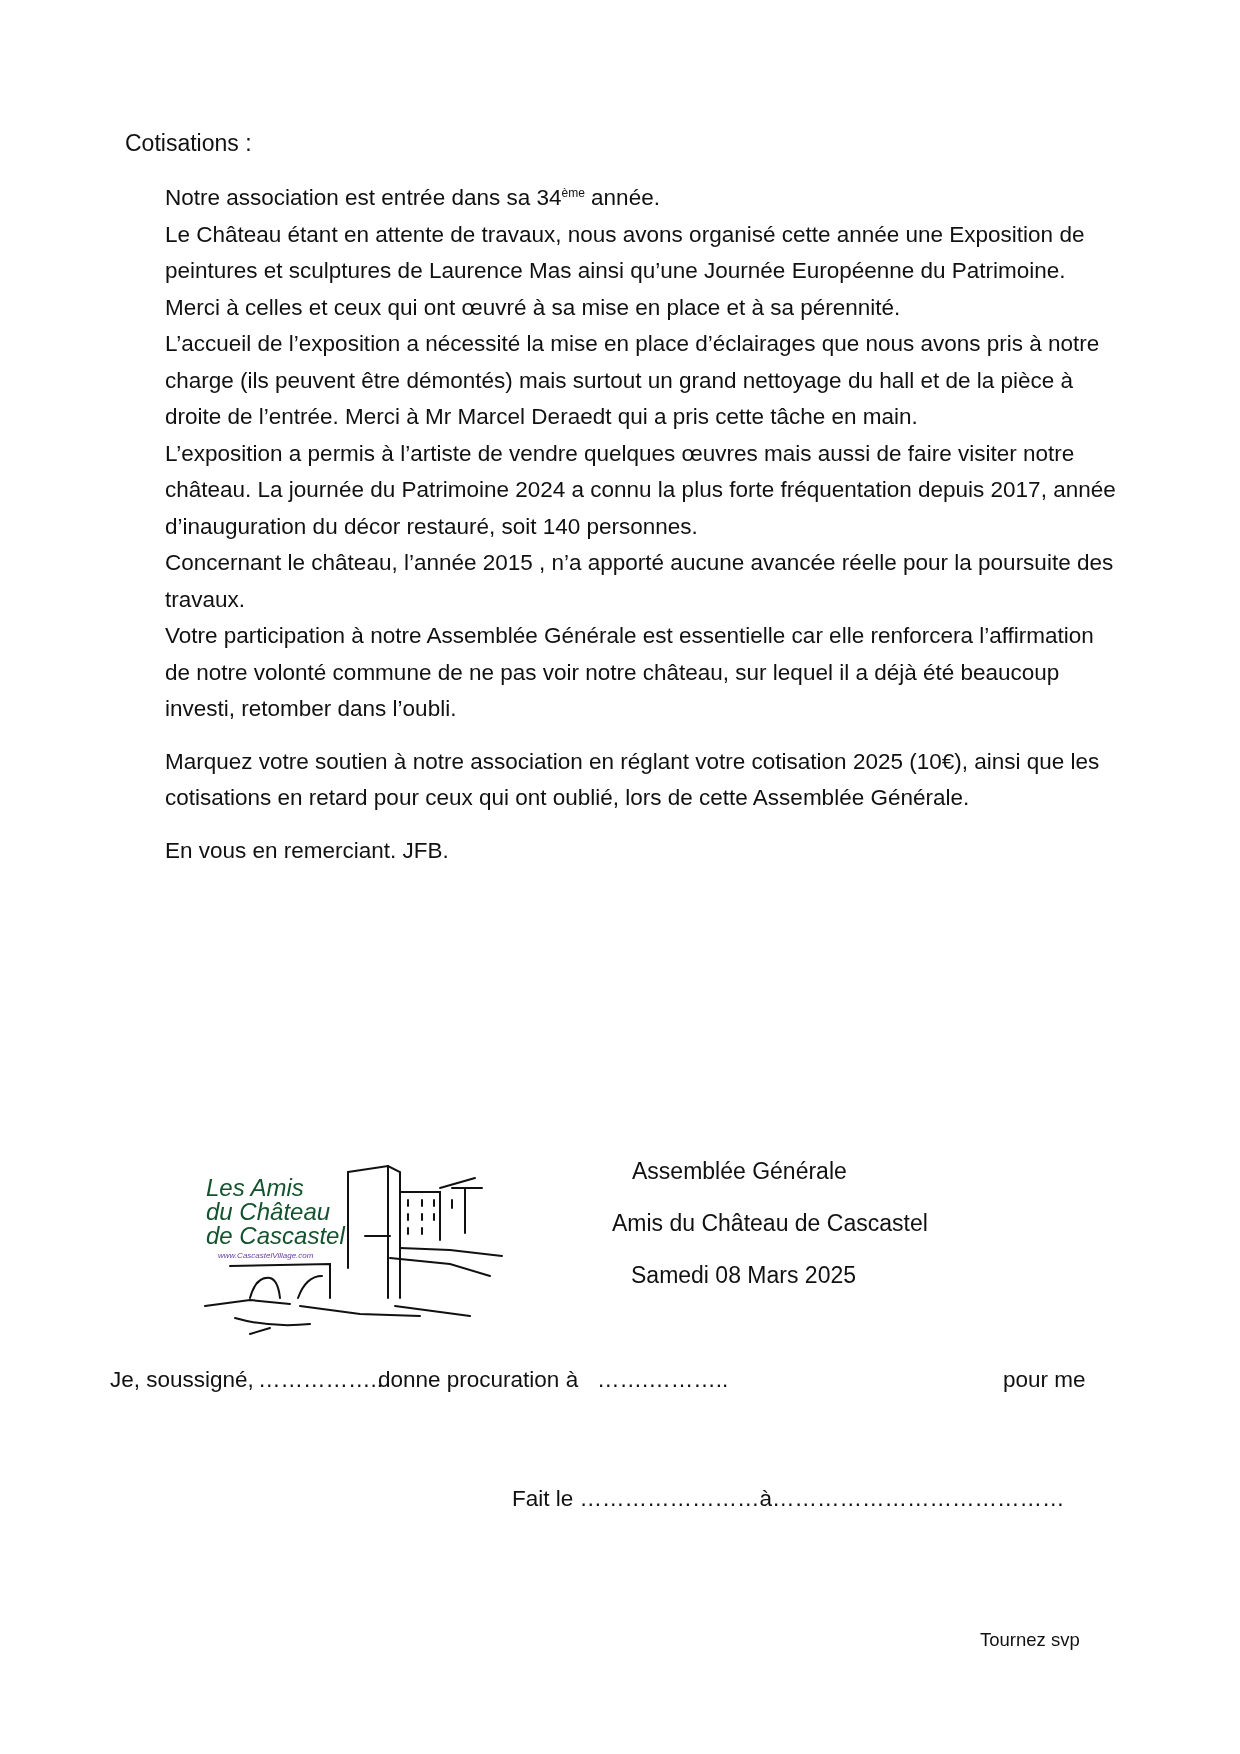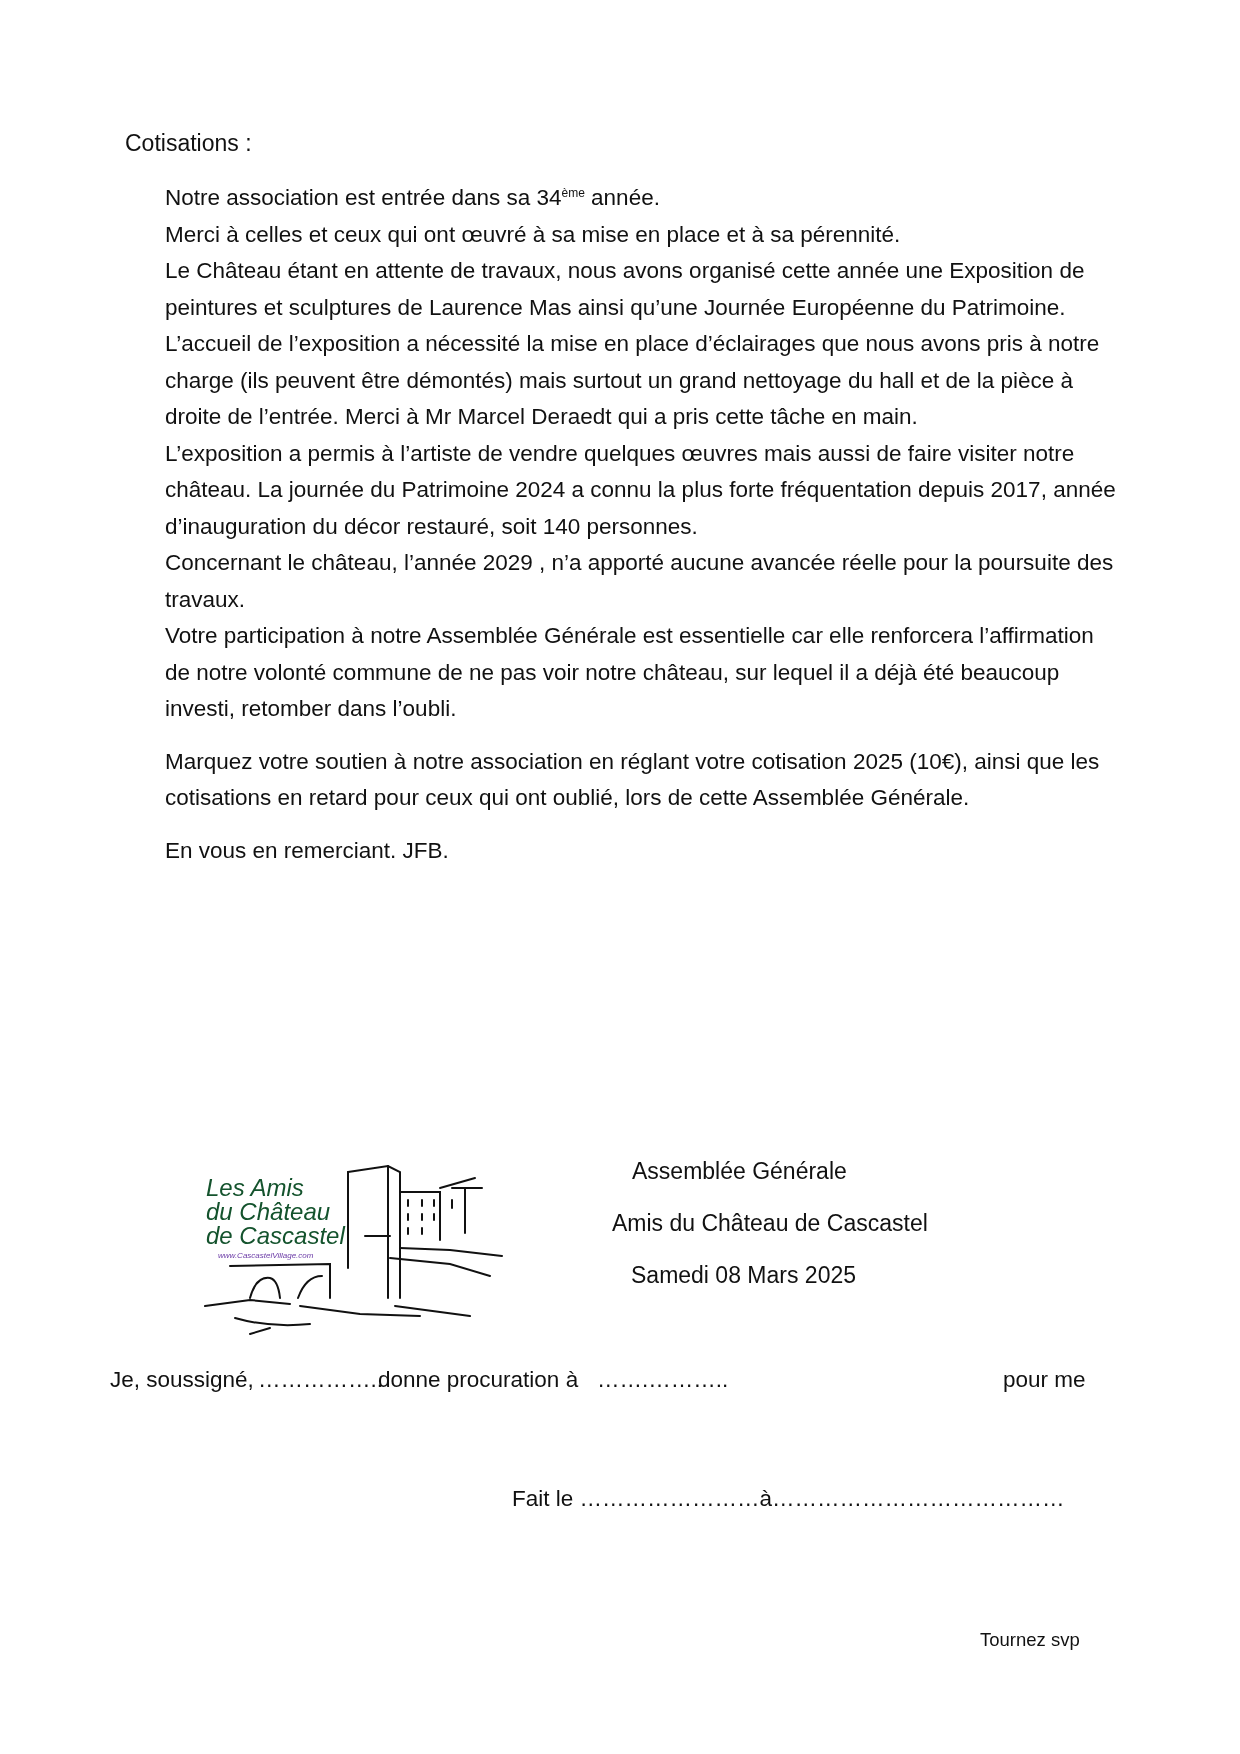--- a/index.html
+++ b/index.html
@@ -24,25 +24,25 @@
   </style>
 </head>
 <body>
 
 <div class="page">
 
   <div class="heading">Cotisations :</div>
 
   <div class="body-block">
     <p><span>Notre association est entrée dans sa 34</span><sup>ème</sup><span> année.</span></p>
+    <p>Le Château étant en attente de travaux, nous avons organisé cette année une Exposition de peintures et sculptures de Laurence Mas ainsi qu’une Journée Européenne du Patrimoine.</p>
     <p>Merci à celles et ceux qui ont œuvré à sa mise en place et à sa pérennité.</p>
-    <p>Le Château étant en attente de travaux, nous avons organisé cette année une Exposition de peintures et sculptures de Laurence Mas ainsi qu’une Journée Européenne du Patrimoine.</p>
     <p>L’accueil de l’exposition a nécessité la mise en place d’éclairages que nous avons pris à notre charge (ils peuvent être démontés) mais surtout  un grand nettoyage du hall et de la pièce à droite de l’entrée. Merci à Mr Marcel Deraedt qui a pris cette tâche en main.</p>
     <p>L’exposition a permis à l’artiste de vendre quelques œuvres mais aussi de faire visiter notre château. La journée du Patrimoine 2024 a connu la plus forte fréquentation depuis 2017, année d’inauguration du décor restauré, soit 140 personnes.</p>
-    <p>Concernant  le château, l’année 2029 , n’a apporté aucune avancée réelle pour la poursuite des travaux.</p>
+    <p>Concernant  le château, l’année 2015 , n’a apporté aucune avancée réelle pour la poursuite des travaux.</p>
     <p>Votre participation à notre Assemblée Générale est essentielle car elle renforcera l’affirmation  de notre volonté commune de ne pas voir notre château, sur lequel il a déjà été beaucoup investi, retomber dans l’oubli.</p>
     <p class="gap2">Marquez votre soutien à notre association en réglant votre cotisation 2025 (10€), ainsi que les cotisations en retard pour ceux qui ont oublié, lors de cette Assemblée Générale.</p>
     <p class="gap2">En vous en remerciant. JFB.</p>
   </div>
 
   <div class="logo">
     <svg width="320" height="180" viewBox="0 0 320 180" style="position:absolute;left:0;top:0">
       <g fill="none" stroke="#111" stroke-width="2" stroke-linecap="round">
         <path d="M158 14 L198 8 L210 14 L210 140"></path>
         <path d="M158 14 L158 110"></path>

